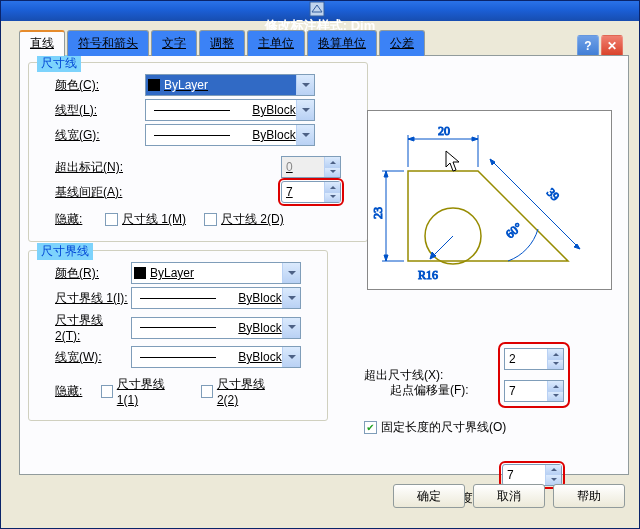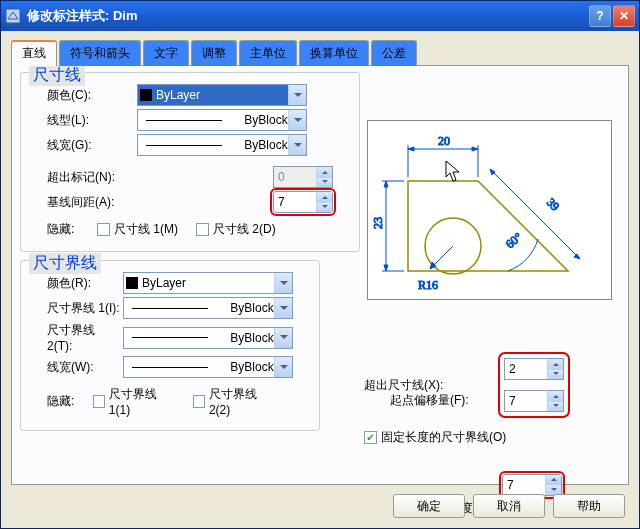--- a/index.html
+++ b/index.html
@@ -1,33 +1,33 @@
 <!DOCTYPE html>
 <html><head>
 <meta charset="utf-8">
 <style>
   * { box-sizing: border-box; font-family: "Microsoft YaHei", "SimSun", Tahoma, sans-serif; }
   body { margin: 0; background: #ece9d8; }
   .window { width: 640px; height: 529px; background: #ece9d8; border: 1px solid #0a246a; position: relative; }
-  .titlebar { height: 30px; background: linear-gradient(to bottom, #2a72e8 0%, #1b5fd6 45%, #174db0 100%); display: flex; align-items: center; padding: 0 4px; color: white; font-size: 13px; font-weight: bold; }
+  .titlebar { height: 20px; background: linear-gradient(to bottom, #2a72e8 0%, #1b5fd6 45%, #174db0 100%); display: flex; align-items: center; padding: 0 16px; color: white; font-size: 13px; font-weight: bold; flex-direction: column; }
   .titlebar .icon { width: 16px; height: 16px; margin-right: 6px; display: flex; align-items: center; justify-content: center; }
   .title-controls { margin-left: auto; display: flex; gap: 2px; }
   .title-btn { width: 22px; height: 22px; border-radius: 3px; display: flex; align-items: center; justify-content: center; font-size: 12px; font-weight: bold; border: 1px solid #fff3; }
   .title-help { background: linear-gradient(#6fa0e6,#3f7dd6); color: white; }
   .title-close { background: linear-gradient(#f08070,#d84028); color: white; }
 
-  .client { padding: 8px 10px 10px 10px; position: relative; height: calc(100% - 30px); }
+  .client { padding: 8px 10px 10px 18px; position: relative; height: calc(100% - 30px); text-decoration: underline; }
 
   .tabs { display: flex; position: relative; top: 1px; z-index: 2; }
   .tab { padding: 4px 10px; font-size: 12px; border: 1px solid #919b9c; border-bottom: none; background: #3b82f6; margin-right: 2px; border-radius: 3px 3px 0 0; cursor: pointer; }
   .tab.active { background: #fcfcfe; border-top: 2px solid #e68b2c; padding-top: 3px; position: relative; }
   .tab-body { border: 1px solid #919b9c; background: #fcfcfe; height: 420px; padding: 6px 8px 8px 8px; position: relative; }
 
   .fieldset { border: 1px solid #d0d0bf; border-radius: 3px; padding: 8px 10px 10px 10px; position: relative; margin-bottom: 8px; background: #fcfcfe; }
-  .fieldset-legend { position: absolute; top: -8px; left: 8px; background: #e5e5e5; padding: 0 4px; font-size: 16px; color: #0046d5; }
+  .fieldset-legend { position: absolute; top: -8px; left: 8px; background: #7dd3fc; padding: 0 4px; font-size: 12px; color: #0046d5; }
 
   .row { display: flex; align-items: center; margin: 3px 16px; font-size: 12px; }
   .lbl { width: 90px; color: #000; }
   .combo { flex: 0 0 170px; height: 22px; border: 1px solid #7f9db9; background: white; display: flex; align-items: center; padding: 0 2px; position: relative; }
   .combo.sel { background: #316ac5; color: white; }
   .combo .swatch { width: 12px; height: 12px; background: #000; margin-right: 4px; flex-shrink: 0; }
   .combo .arrow { position: absolute; right: 0; top: 0; width: 18px; height: 100%; background: linear-gradient(#dbeafd,#b9d1f4); border-left: 1px solid #b9d1f4; display: flex; align-items: center; justify-content: center; }
   .combo .arrow::after { content: ""; border: 4px solid transparent; border-top-color: #4d6185; margin-top: 3px; }
   .combo .line { flex: 1; height: 1px; background: #000; margin: 0 6px; }
   .combo .txt { flex: 1; text-align: center; font-size: 12px; }

